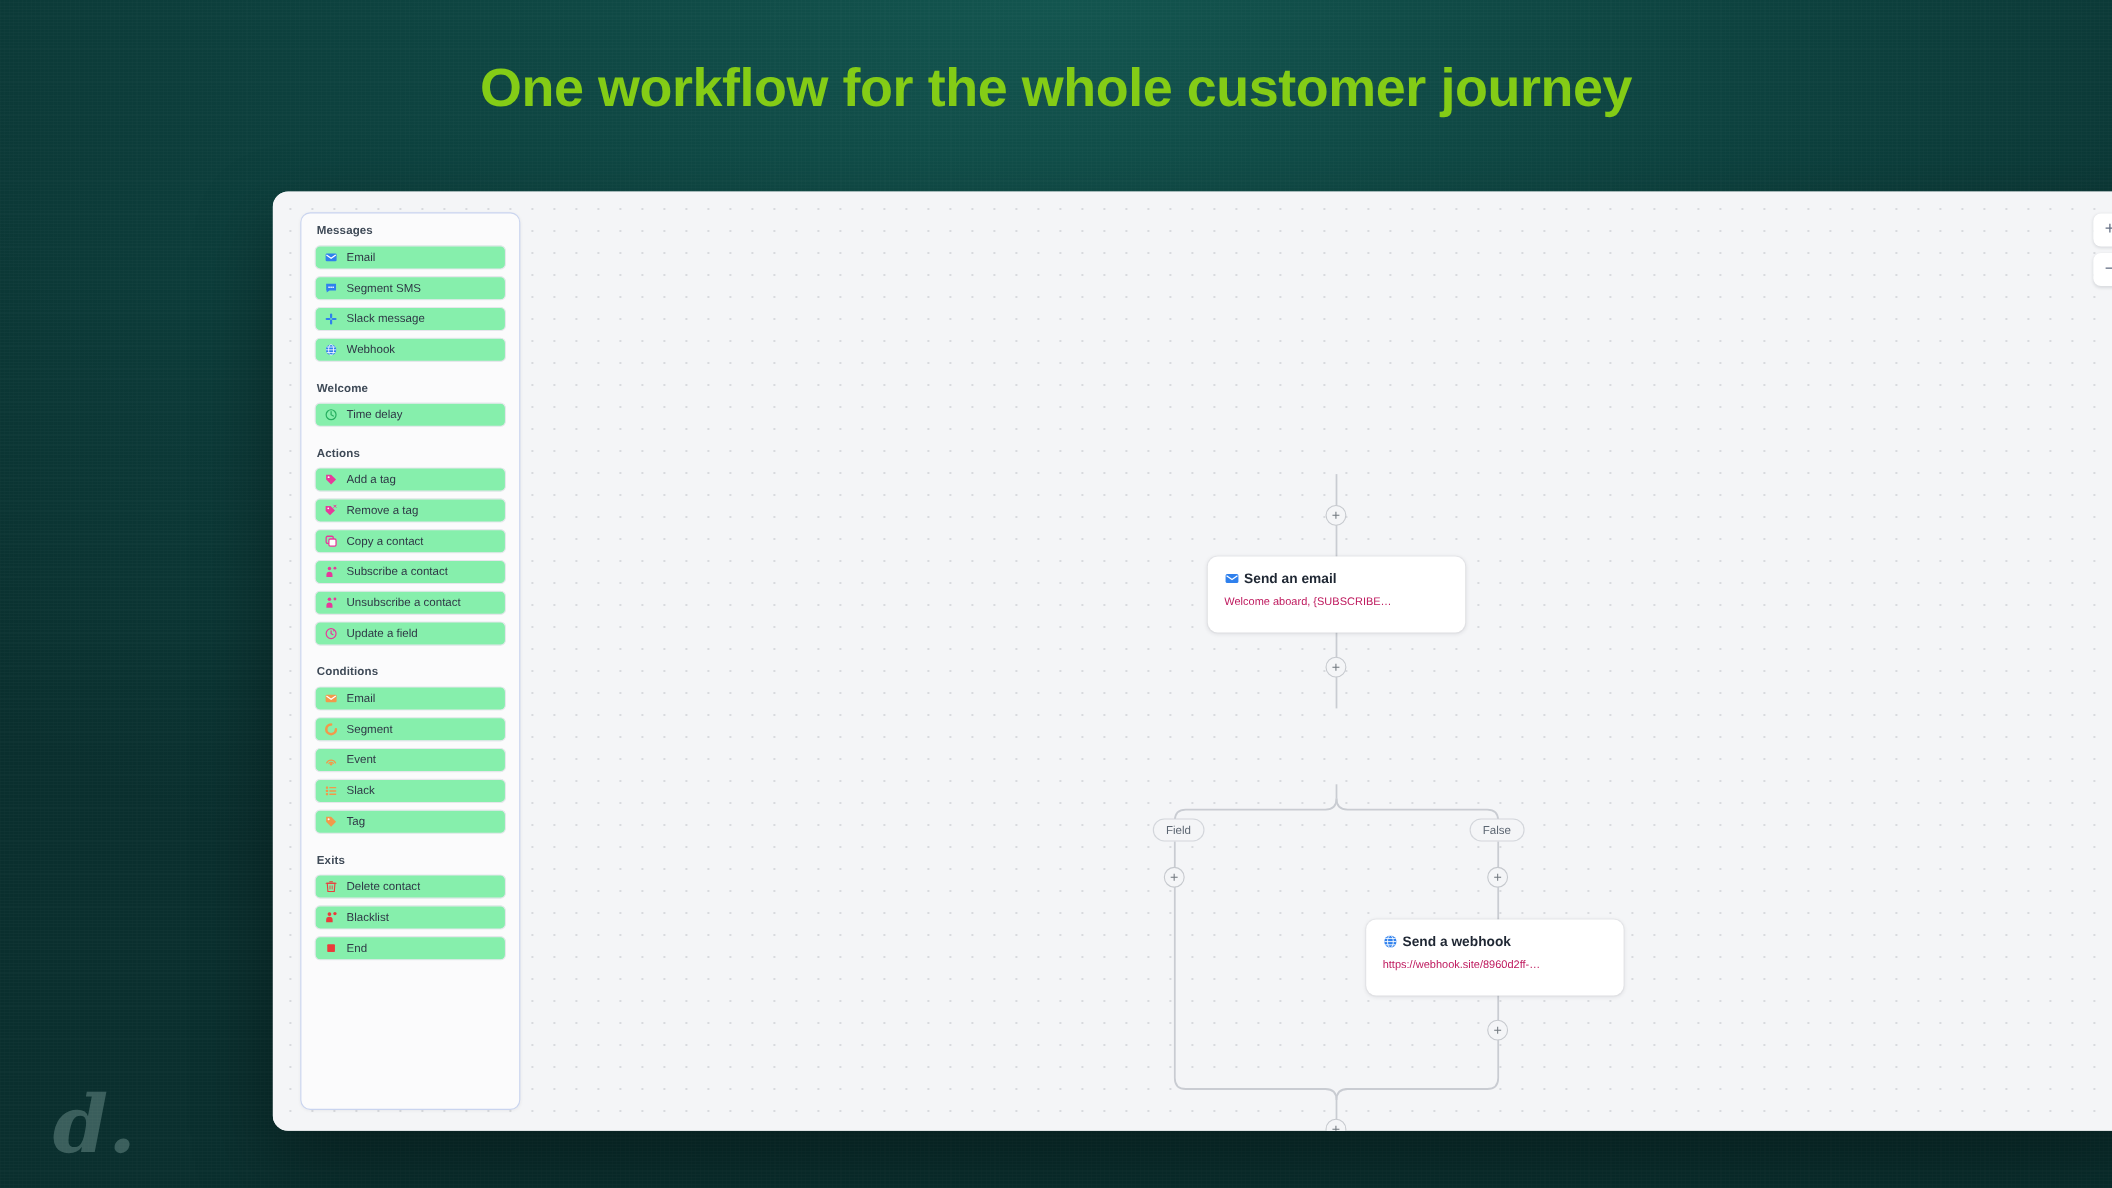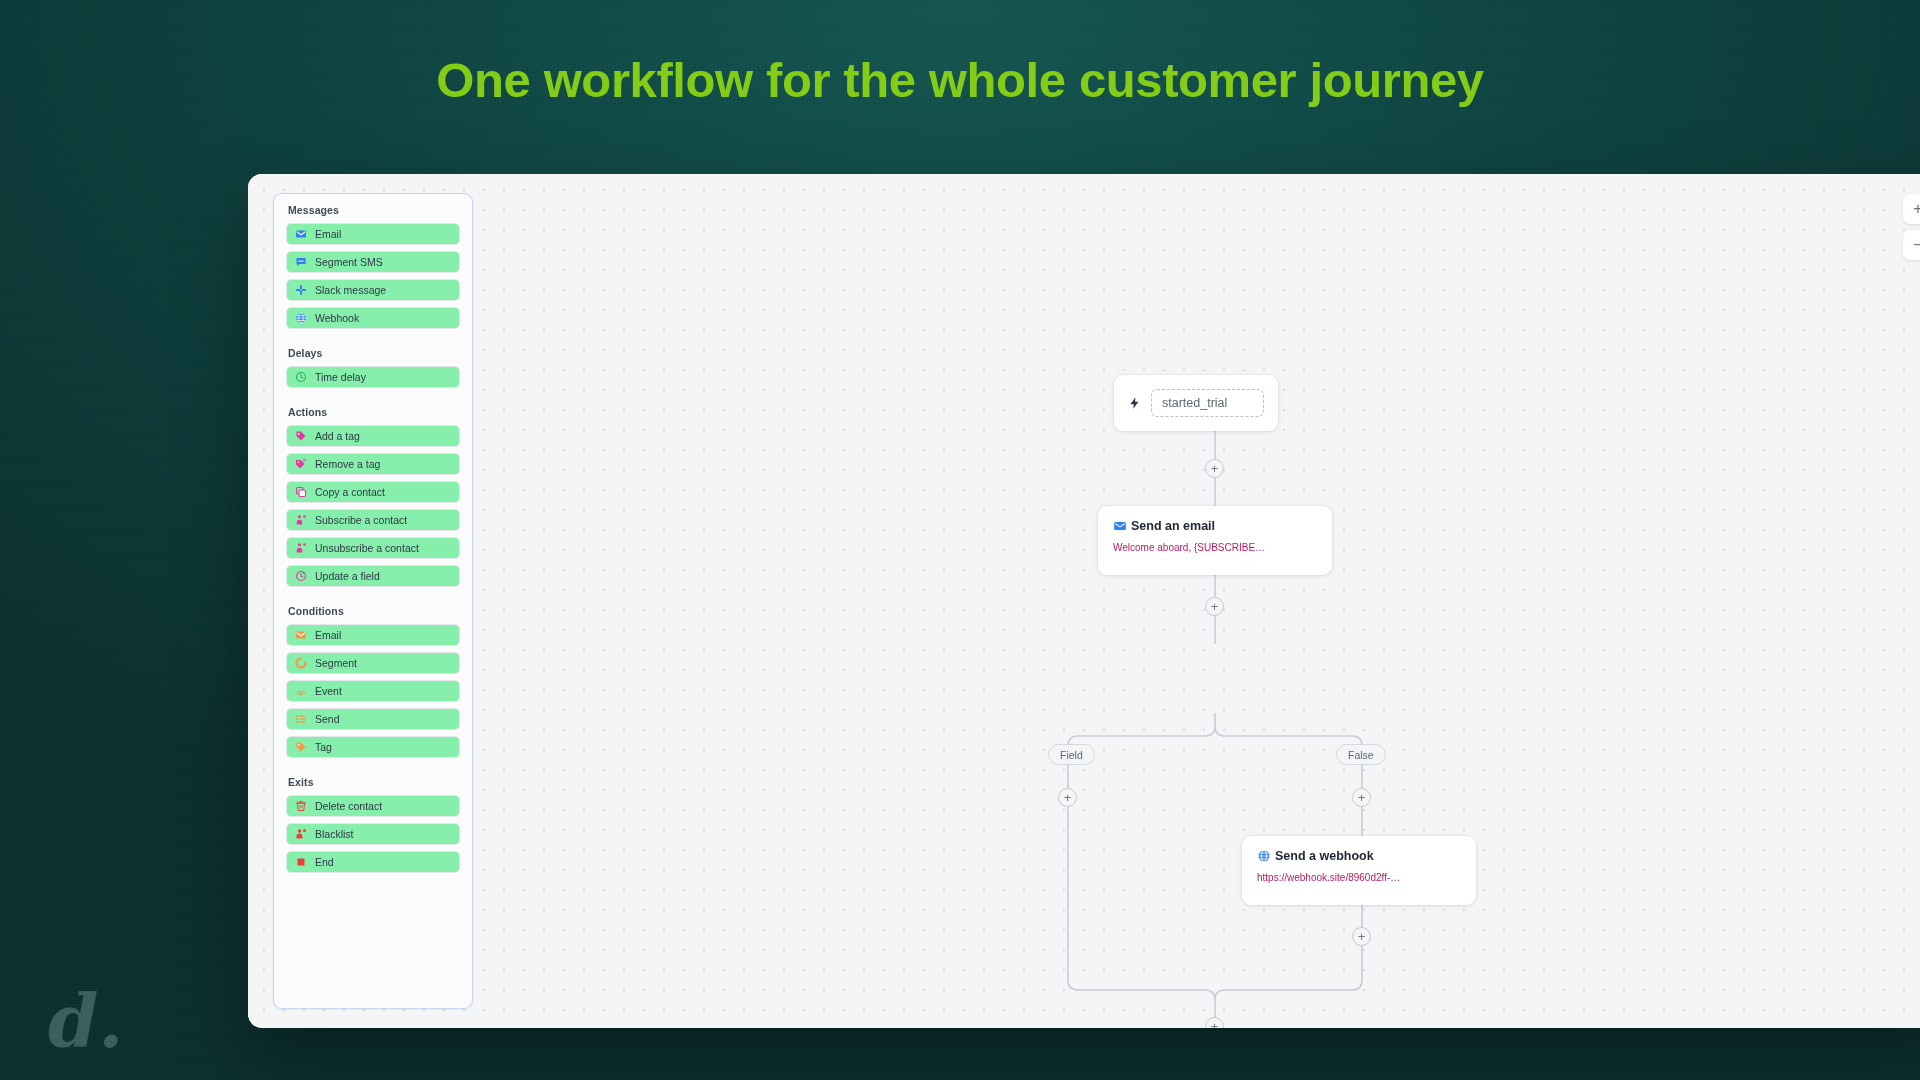--- a/index.html
+++ b/index.html
@@ -328,21 +328,21 @@
             <svg viewBox="0 0 24 24">
               <circle cx="12" cy="12" r="9.5" fill="#2f80ed"></circle>
               <g stroke="#fff" stroke-width="1.5" fill="none">
                 <ellipse cx="12" cy="12" rx="4.5" ry="9.5"></ellipse>
                 <path d="M2.5 12h19M4.2 7h15.6M4.2 17h15.6"></path>
               </g>
             </svg>
           </span>
           <span class="sb-label">Webhook</span>
         </div>
-        <div class="sb-section gap">Delays</div>
+        <div class="sb-section gap">Welcome</div>
         <div class="sb-item">
           <span class="sb-ico">
             <svg viewBox="0 0 24 24">
               <circle cx="12" cy="12" r="9" stroke="#27ae60" stroke-width="2.2" fill="none"></circle>
               <path d="M12 6.5V12l4 2.5" stroke="#27ae60" stroke-width="2.2" fill="none" stroke-linecap="round"></path>
             </svg>
           </span>
           <span class="sb-label">Time delay</span>
         </div>
         <div class="sb-section gap">Actions</div>
@@ -442,21 +442,21 @@
               <g fill="#f2994a">
                 <rect x="2.5" y="4" width="4" height="4" rx="1"></rect>
                 <rect x="8.5" y="4.8" width="13" height="2.6" rx="1.3"></rect>
                 <rect x="2.5" y="10" width="4" height="4" rx="1"></rect>
                 <rect x="8.5" y="10.8" width="13" height="2.6" rx="1.3"></rect>
                 <rect x="2.5" y="16" width="4" height="4" rx="1"></rect>
                 <rect x="8.5" y="16.8" width="13" height="2.6" rx="1.3"></rect>
               </g>
             </svg>
           </span>
-          <span class="sb-label">Send</span>
+          <span class="sb-label">Slack</span>
         </div>
         <div class="sb-item">
           <span class="sb-ico">
             <svg viewBox="0 0 24 24">
               <path d="M3 3h9l9 9-9 9-9-9z" fill="#f2994a"></path>
               <circle cx="7.5" cy="7.5" r="1.8" fill="#fff"></circle>
             </svg>
           </span>
           <span class="sb-label">Tag</span>
         </div>
@@ -496,26 +496,20 @@
       </div>
   </aside>
 
   <div class="zoom-ctrls">
     <button class="zoom-btn">+</button>
     <button class="zoom-btn">−</button>
   </div>
 
   <div class="flow">
 
-    <div class="node trigger">
-      <svg class="node-ico" viewBox="0 0 24 24">
-        <path d="M13 2 L4 14 h6 l-1 8 9-12 h-6 z" fill="#2f3846"></path>
-      </svg>
-      <div class="trigger-input">started_trial</div>
-    </div>
 
     <div class="node email">
       <div class="node-hd">
         <svg class="node-ico" viewBox="0 0 24 24">
           <rect x="2" y="5" width="20" height="14" rx="2.5" fill="#2f80ed"></rect>
           <path d="M3.5 7.5 L12 13.5 L20.5 7.5" stroke="#fff" stroke-width="2" fill="none"></path>
         </svg>
         <span>Send an email</span>
       </div>
       <div class="node-sub">Welcome aboard, {SUBSCRIBE…</div>

